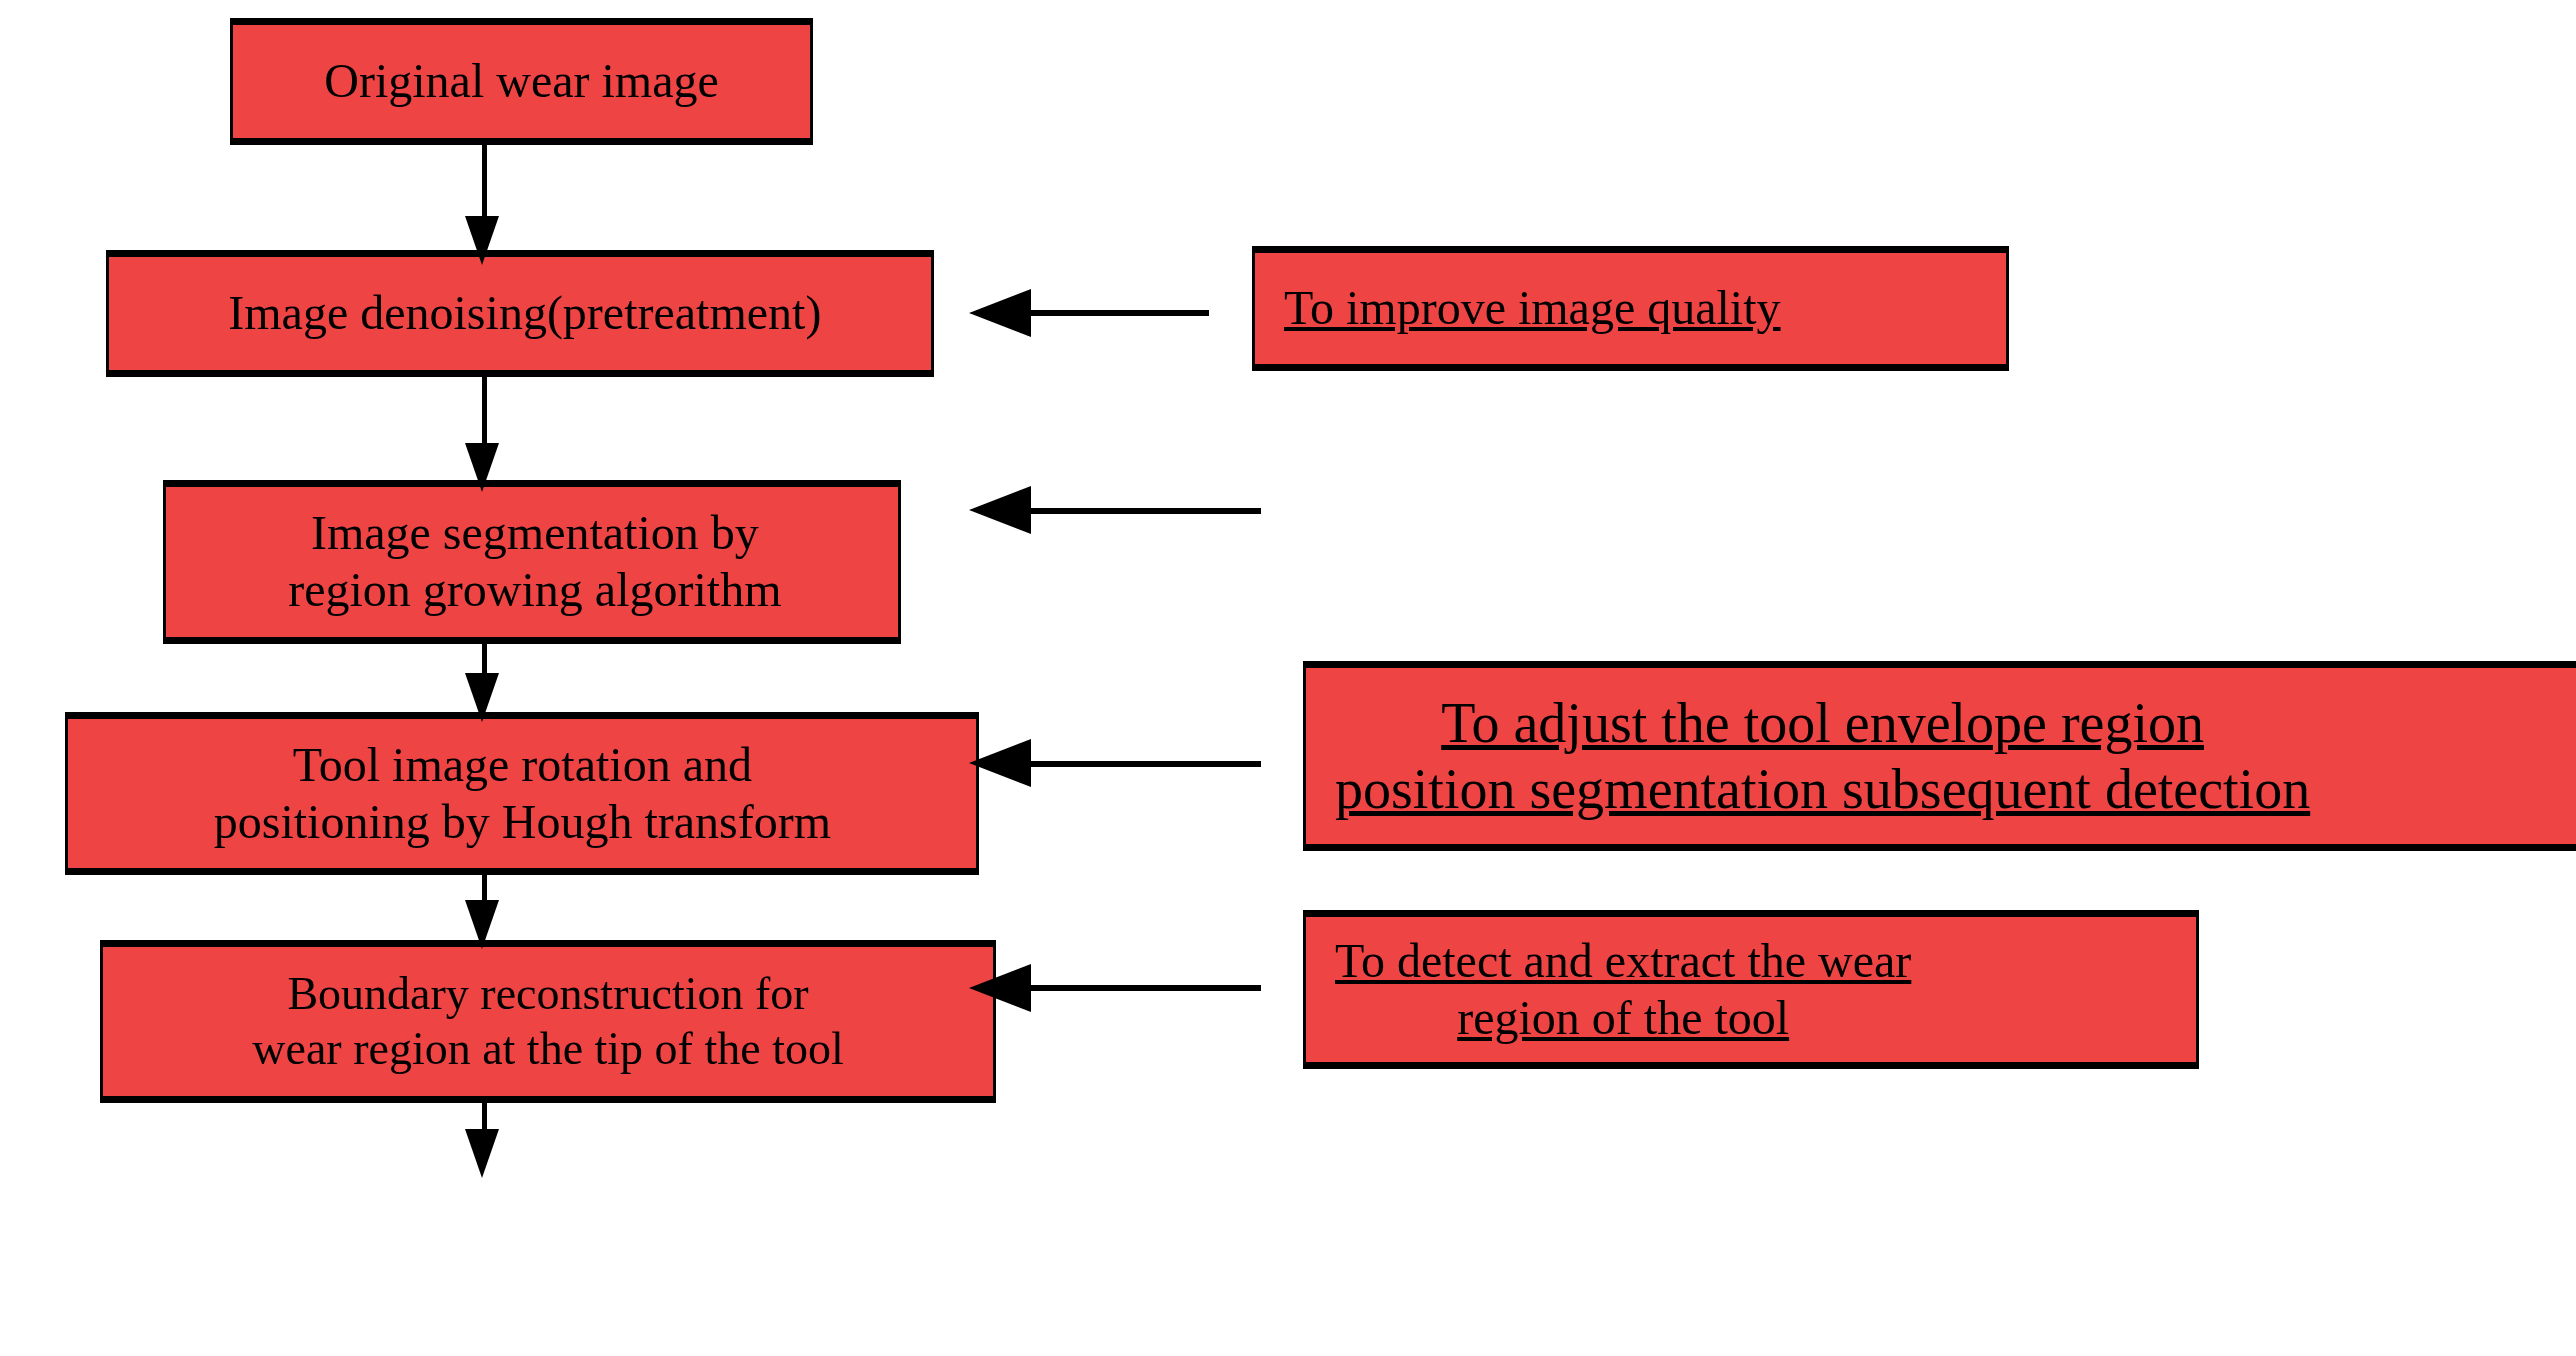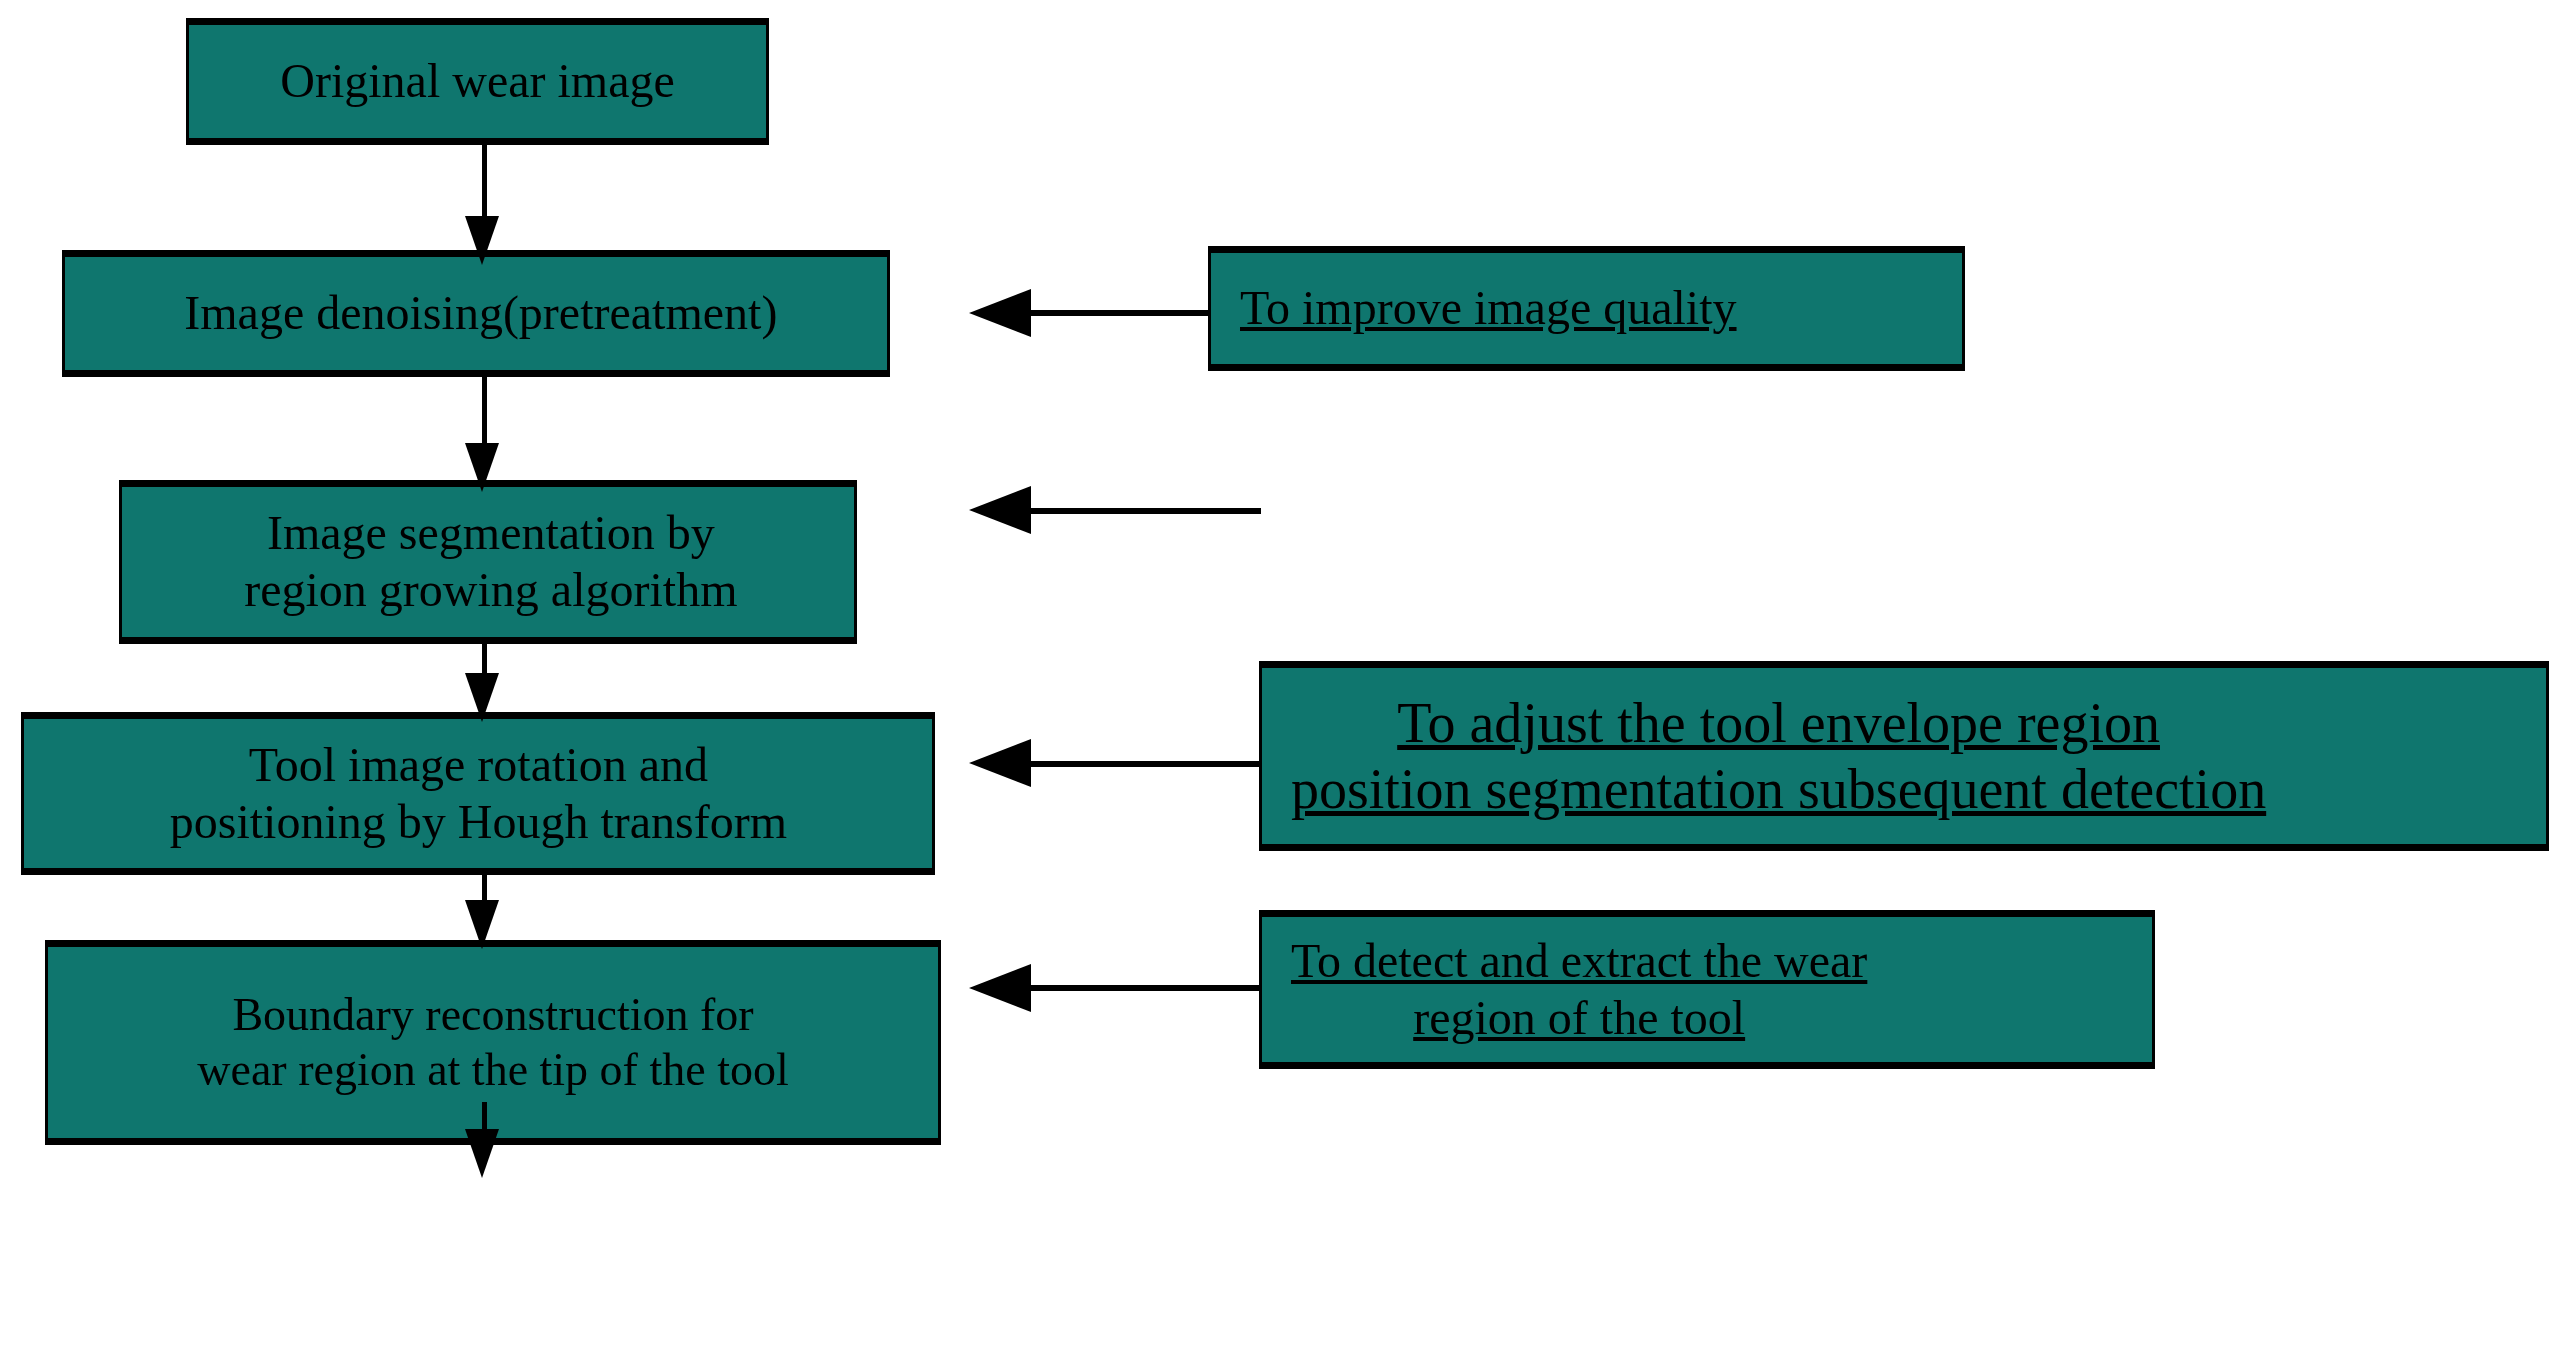--- a/index.html
+++ b/index.html
@@ -11,45 +11,46 @@
     position: relative;
     width: 2576px;
     height: 1356px;
     background: #ffffff;
     overflow: hidden;
     font-family: "Liberation Serif", "DejaVu Serif", serif;
   }
   .node {
     position: absolute;
     box-sizing: border-box;
-    background: #0f766e;
+    background: #ef4444;
     border: 3.2px solid #000000;
     border-top-width: 7.1px;
     border-bottom-width: 7.1px;
     display: flex;
     align-items: center;
     justify-content: center;
     color: #000000;
     line-height: 1.18;
     text-align: center;
     white-space: pre-line;
     padding: 0 6.3px;
+    margin-left: 44px;
   }
   .node.left-align {
     justify-content: flex-start;
     text-align: center;
     padding-left: 29px;
     text-decoration: underline;
   }
   
   #node-original       { left: 186px; top: 18px;   width: 583px;  height: 127px; font-size: 48px; }
   #node-denoise        { left: 62px;  top: 250px;  width: 828px; height: 127px; font-size: 48px; padding-left: 16px; }
   #node-segmentation   { left: 119px; top: 480px;  width: 738px;  height: 164px; font-size: 48px; padding-left: 12px; }
   #node-rotation       { left: 21.4px;  top: 712px;  width: 914px; height: 163px; font-size: 48px; }
-  #node-boundary       { left: 45px;  top: 940px; width: 896px; height: 205px; font-size: 46px; }
+  #node-boundary       { left: 56px;  top: 940px; width: 896px; height: 163px; font-size: 46px; }
   #node-extraction     { left: 169px; top: 1169px; width: 627px;  height: 171px; font-size: 48px; }
 
   
   #note-quality        { left: 1208px; top: 246px;  width: 757px;  height: 125px; font-size: 48px; }
   #note-contour        { left: 1259px; top: 431px;  width: 786px;  height: 159px; font-size: 48px; }
   #note-adjust         { left: 1259px; top: 661px;  width: 1290px; height: 190px; font-size: 56px; }
   #note-detect         { left: 1259px; top: 910px; width: 896px; height: 159px; font-size: 48px; }
 
   
   .vline {

